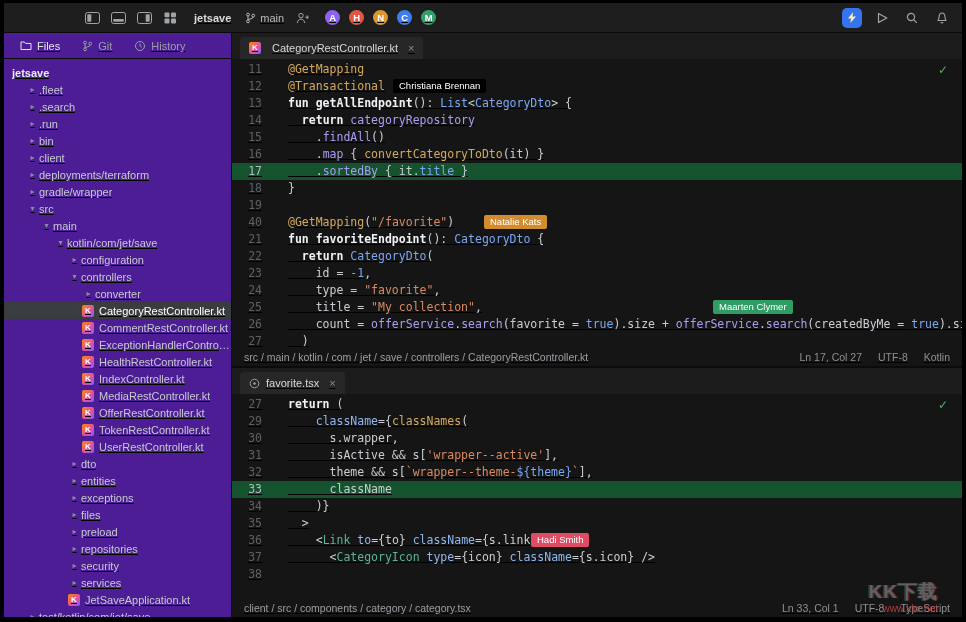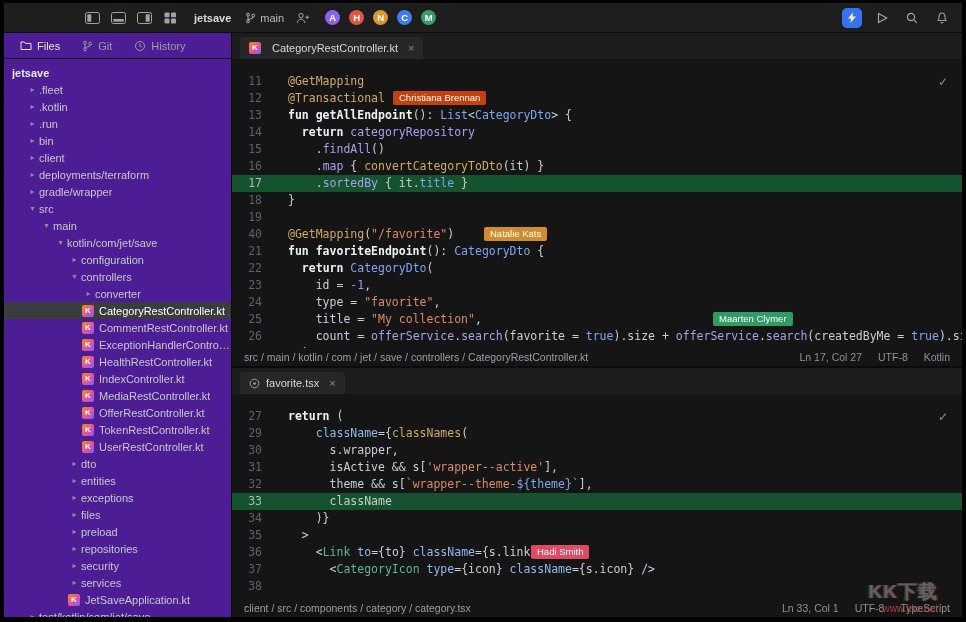--- a/index.html
+++ b/index.html
@@ -1,19 +1,19 @@
 <!DOCTYPE html>
 <html><head>
 <meta charset="utf-8">
 <style>
   * { margin:0; padding:0; box-sizing:border-box; }
   html,body { width:966px; height:622px; background:#000; overflow:hidden;
               font-family:"Liberation Sans",sans-serif; }
   .app { position:absolute; top:3px; left:4px; right:4px; bottom:5px;
-         background:#191919; display:flex; flex-direction:column; overflow:hidden; }
+         background:#191919; display:flex; flex-direction:column; overflow:hidden;text-decoration:underline; }
 
   
   .topbar { height:30px; background:#1e1e1e; border-bottom:1px solid #0b0b0b;
             display:flex; align-items:center; padding:0 10px; flex-shrink:0; }
   .win-icons { display:flex; gap:6px; margin-left:68px; }
   .tb-icon { width:20px; height:20px; display:flex; align-items:center; justify-content:center;
              color:#9fa4a8; border-radius:4px; cursor:default; }
   .project-name { color:#d9dbdd; font-size:11px; font-weight:600; margin-left:14px; }
   .branch { display:flex; align-items:center; gap:4px; color:#b6b9bc; font-size:11px; margin-left:14px; }
   .invite { margin-left:12px; color:#9fa4a8; display:flex; align-items:center; }
@@ -50,21 +50,21 @@
 
   
   .editors { flex:1; display:flex; flex-direction:column; min-width:0; background:#151515; }
   .editor { display:flex; flex-direction:column; min-height:0; }
   .editor.bottom { border-top:2px solid #0b0b0b; flex:1; }
   .tabbar { height:26px; background:#1c1c1c; display:flex; align-items:flex-end; padding-left:8px; flex-shrink:0; }
   .tab { display:flex; align-items:center; gap:6px; background:#272727; color:#d5d7d9;
          font-size:11px; padding:3px 9px; border-radius:4px 4px 0 0; height:22px; cursor:pointer; }
   .tab-close { color:#8a8f94; font-size:11px; margin-left:4px; cursor:pointer; }
 
-  .code { flex:1; position:relative; overflow:hidden; background:#151515; padding-top:2px;margin-top:12px; }
+  .code { flex:1; position:relative; overflow:hidden; background:#151515; padding-top:2px; }
   .check { position:absolute; top:4px; right:14px; color:#4fae63; font-size:12px; }
   .code-line { height:17px; line-height:17px; display:flex;
                font-family:"DejaVu Sans Mono",monospace; font-size:11.5px; white-space:pre; }
   .code-line.active { background:#14532d; }
   .ln { width:56px; padding-right:26px; text-align:right; color:#5b6168; flex-shrink:0; }
   .code-line.active .ln { color:#b3bac0; }
   .lc { position:relative; flex:1; color:#c9cdd2; }
 
   .t-k   { color:#eef1f4; font-weight:700; }
   .t-ann { color:#d3a85f; }
@@ -224,21 +224,21 @@
       <div class="tree">
           <div class="tree-row root" style="padding-left: 8px;">
             <span class="tree-label">jetsave</span>
           </div>
           <div class="tree-row" style="padding-left: 22px;">
             <span class="chev">▸</span>
             <span class="tree-label">.fleet</span>
           </div>
           <div class="tree-row" style="padding-left: 22px;">
             <span class="chev">▸</span>
-            <span class="tree-label">.kotlin</span>
+            <span class="tree-label">.search</span>
           </div>
           <div class="tree-row" style="padding-left: 22px;">
             <span class="chev">▸</span>
             <span class="tree-label">.run</span>
           </div>
           <div class="tree-row" style="padding-left: 22px;">
             <span class="chev">▸</span>
             <span class="tree-label">bin</span>
           </div>
           <div class="tree-row" style="padding-left: 22px;">
@@ -362,21 +362,21 @@
         <div class="tabbar">
           <div class="tab active">
             <span class="kicon">K</span>
             <span>CategoryRestController.kt</span>
             <span class="tab-close">×</span>
           </div>
         </div>
         <div class="code">
           <div id="lines-0">
               <div class="code-line"><span class="ln">11</span><span class="lc"><span class="t-ann">@GetMapping</span></span></div>
-              <div class="code-line"><span class="ln">12</span><span class="lc"><span class="t-ann">@Transactional</span><span class="cursor-tag" style="left: 105px; background: #c2410c;">Christiana Brennan</span></span></div>
+              <div class="code-line"><span class="ln">12</span><span class="lc"><span class="t-ann">@Transactional</span><span class="cursor-tag" style="left: 105px; background: #000000;">Christiana Brennan</span></span></div>
               <div class="code-line"><span class="ln">13</span><span class="lc"><span class="t-k">fun getAllEndpoint</span><span class="t-p">(): </span><span class="t-ty">List</span><span class="t-p">&lt;</span><span class="t-ty">CategoryDto</span><span class="t-p">&gt; {</span></span></div>
               <div class="code-line"><span class="ln">14</span><span class="lc"><span class="t-p">  </span><span class="t-k">return </span><span class="t-v">categoryRepository</span></span></div>
               <div class="code-line"><span class="ln">15</span><span class="lc"><span class="t-p">    .</span><span class="t-v">findAll</span><span class="t-p">()</span></span></div>
               <div class="code-line"><span class="ln">16</span><span class="lc"><span class="t-p">    .</span><span class="t-v">map</span><span class="t-p"> { </span><span class="t-fn">convertCategoryToDto</span><span class="t-p">(it) }</span></span></div>
               <div class="code-line active"><span class="ln">17</span><span class="lc"><span class="t-p">    .</span><span class="t-v">sortedBy</span><span class="t-p"> { it.</span><span class="t-ty">title</span><span class="t-p"> }</span></span></div>
               <div class="code-line"><span class="ln">18</span><span class="lc"><span class="t-p">}</span></span></div>
               <div class="code-line"><span class="ln">19</span><span class="lc"></span></div>
               <div class="code-line"><span class="ln">40</span><span class="lc"><span class="t-ann">@GetMapping</span><span class="t-p">(</span><span class="t-s">"/favorite"</span><span class="t-p">)</span><span class="cursor-tag" style="left: 196px; background: rgb(208, 140, 46);">Natalie Kats</span></span></div>
               <div class="code-line"><span class="ln">21</span><span class="lc"><span class="t-k">fun favoriteEndpoint</span><span class="t-p">(): </span><span class="t-ty">CategoryDto</span><span class="t-p"> {</span></span></div>
               <div class="code-line"><span class="ln">22</span><span class="lc"><span class="t-p">  </span><span class="t-k">return </span><span class="t-ty">CategoryDto</span><span class="t-p">(</span></span></div>

